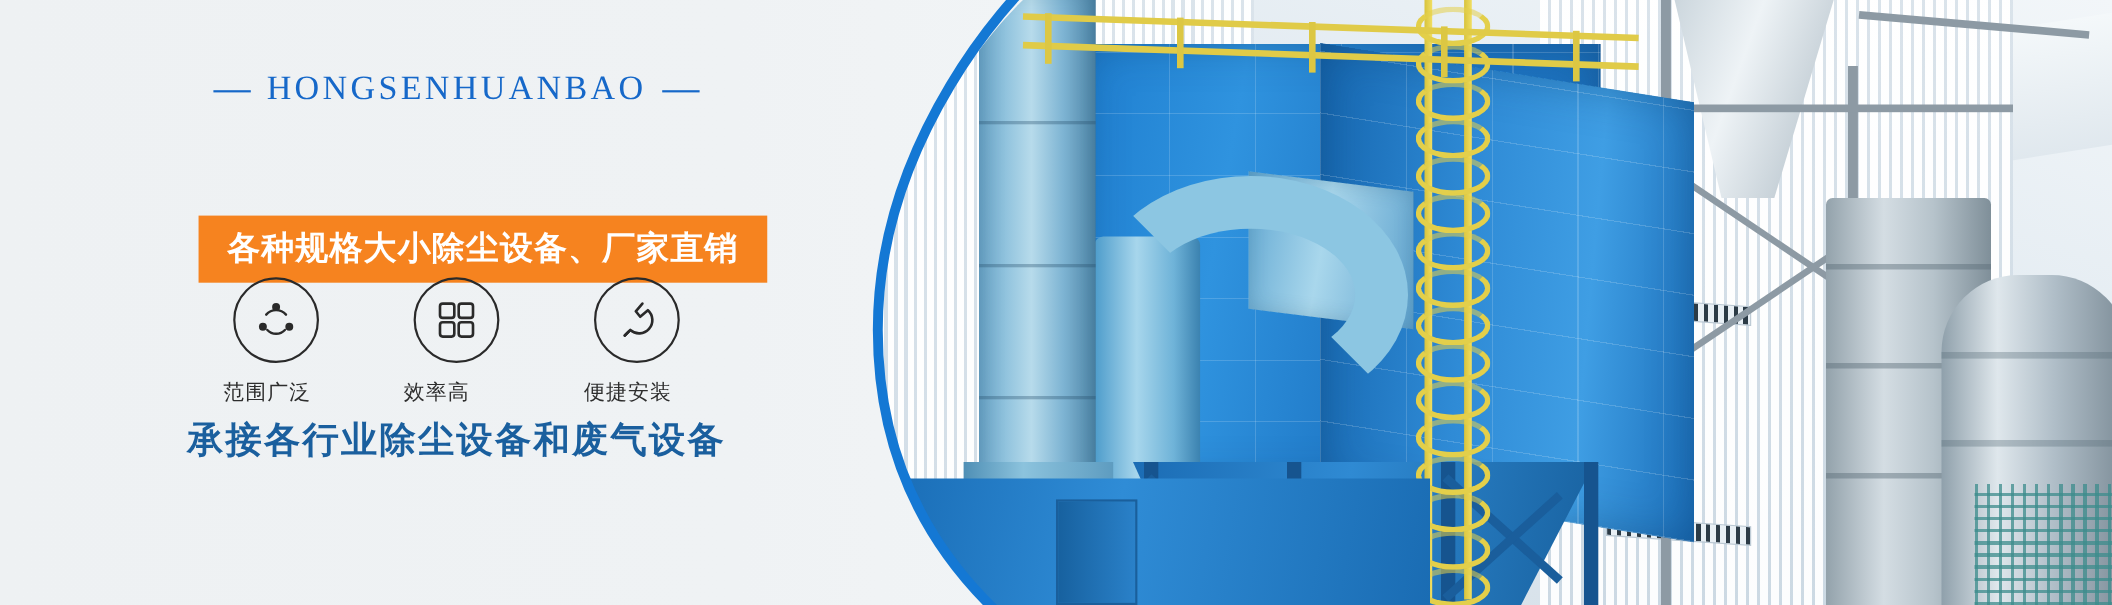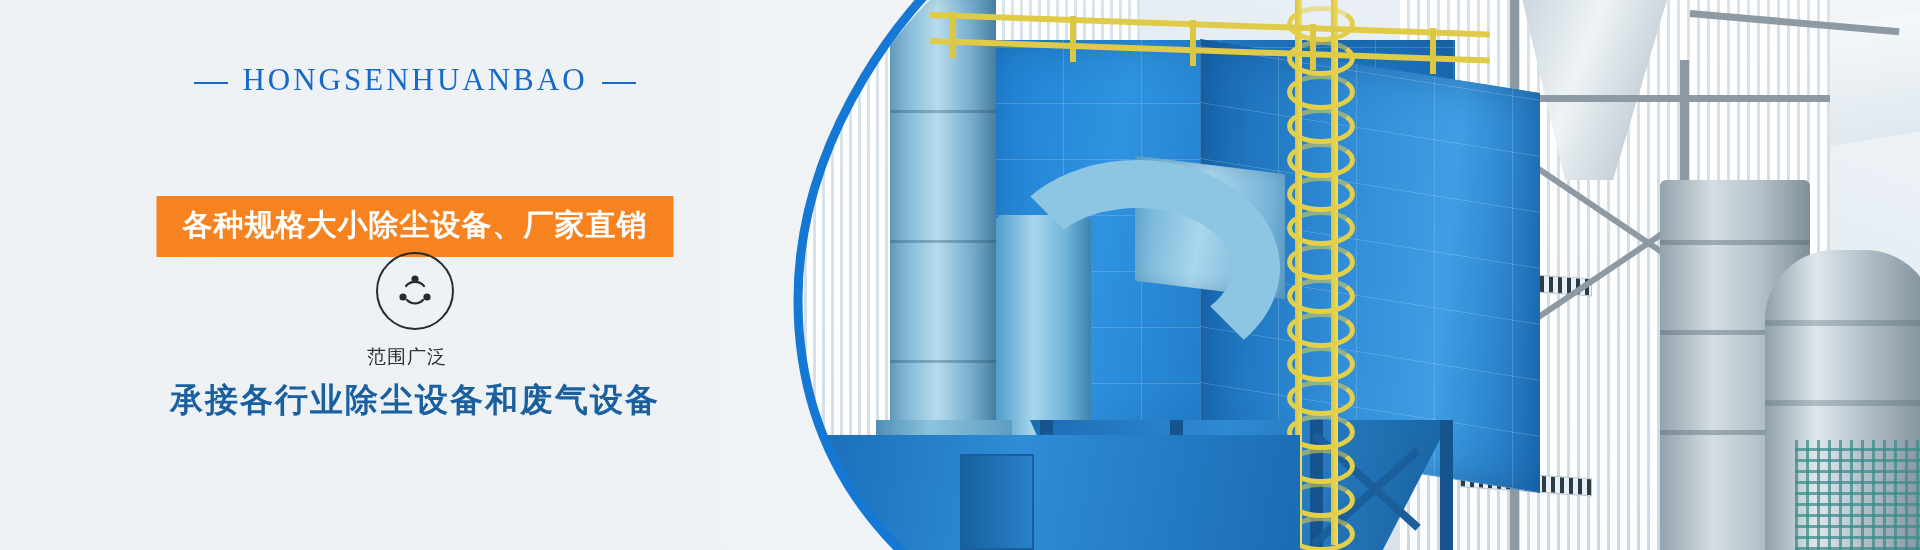--- a/index.html
+++ b/index.html
@@ -199,21 +199,21 @@
     background:radial-gradient(ellipse at 25% 100%,rgba(150,168,150,.45),transparent 62%),
                radial-gradient(ellipse at 60% 100%,rgba(160,175,160,.35),transparent 60%);
     filter:blur(2px);
   }
   .leftbg .veil{
     position:absolute;inset:0;
     background:linear-gradient(90deg,rgba(238,241,243,.72) 0%,rgba(240,243,245,.80) 35%,rgba(238,242,244,.62) 70%,rgba(235,240,243,.45) 100%);
   }
 
   
-  .content{position:absolute;top:0;left:0;width:830px;height:550px;}
+  .content{position:absolute;top:0;left:0;width:830px;height:550px;padding-left:48px;}
 
   .eyebrow{
     position:absolute;left:0;top:62px;width:830px;
     text-align:center;
     font-family:"Liberation Serif","DejaVu Serif",serif;
     font-size:31px;letter-spacing:3px;color:#1668c9;white-space:nowrap;
   }
   .eyebrow .dash{display:inline-block;width:34px;height:2px;background:#1668c9;vertical-align:middle;margin:0 14px;}
 
   .headline{
@@ -405,21 +405,41 @@
             <path d="M12 16 A12 12 0 0 1 30 16" fill="none" stroke="#2a2a2a" stroke-width="2.2" stroke-linecap="round"></path>
             <path d="M13 30 A11 11 0 0 0 29 30" fill="none" stroke="#2a2a2a" stroke-width="2.2" stroke-linecap="round"></path>
             <circle cx="21" cy="9" r="3.6" fill="#2a2a2a"></circle>
             <circle cx="9" cy="27" r="3.6" fill="#2a2a2a"></circle>
             <circle cx="33" cy="27" r="3.6" fill="#2a2a2a"></circle>
           </svg>
         </div>
         <div class="flabel">范围广泛</div>
       </div>
 
-
+      <div class="feature">
+        <div class="fcircle">
+          <svg width="40" height="40" viewBox="0 0 40 40">
+            <rect x="5" y="5" width="13" height="13" rx="2.5" fill="none" stroke="#2a2a2a" stroke-width="2.4"></rect>
+            <rect x="22" y="5" width="13" height="13" rx="2.5" fill="none" stroke="#2a2a2a" stroke-width="2.4"></rect>
+            <rect x="5" y="22" width="13" height="13" rx="2.5" fill="none" stroke="#2a2a2a" stroke-width="2.4"></rect>
+            <rect x="22" y="22" width="13" height="13" rx="2.5" fill="none" stroke="#2a2a2a" stroke-width="2.4"></rect>
+          </svg>
+        </div>
+        <div class="flabel">效率高</div>
+      </div>
+
+      <div class="feature">
+        <div class="fcircle">
+          <svg width="42" height="42" viewBox="0 0 42 42">
+            <path d="M26 6 L20 13 L24 18 L31 12 A11 11 0 1 1 15 30 L10 35" fill="none" stroke="#2a2a2a" stroke-width="2.4" stroke-linecap="round" stroke-linejoin="round"></path>
+            <path d="M10 35 L14 31" fill="none" stroke="#2a2a2a" stroke-width="2.4" stroke-linecap="round"></path>
+          </svg>
+        </div>
+        <div class="flabel">便捷安装</div>
+      </div>
 
 
     </div>
 
     <div class="subline">承接各行业除尘设备和废气设备</div>
   </div>
 
 </div>
 
 </body></html>

